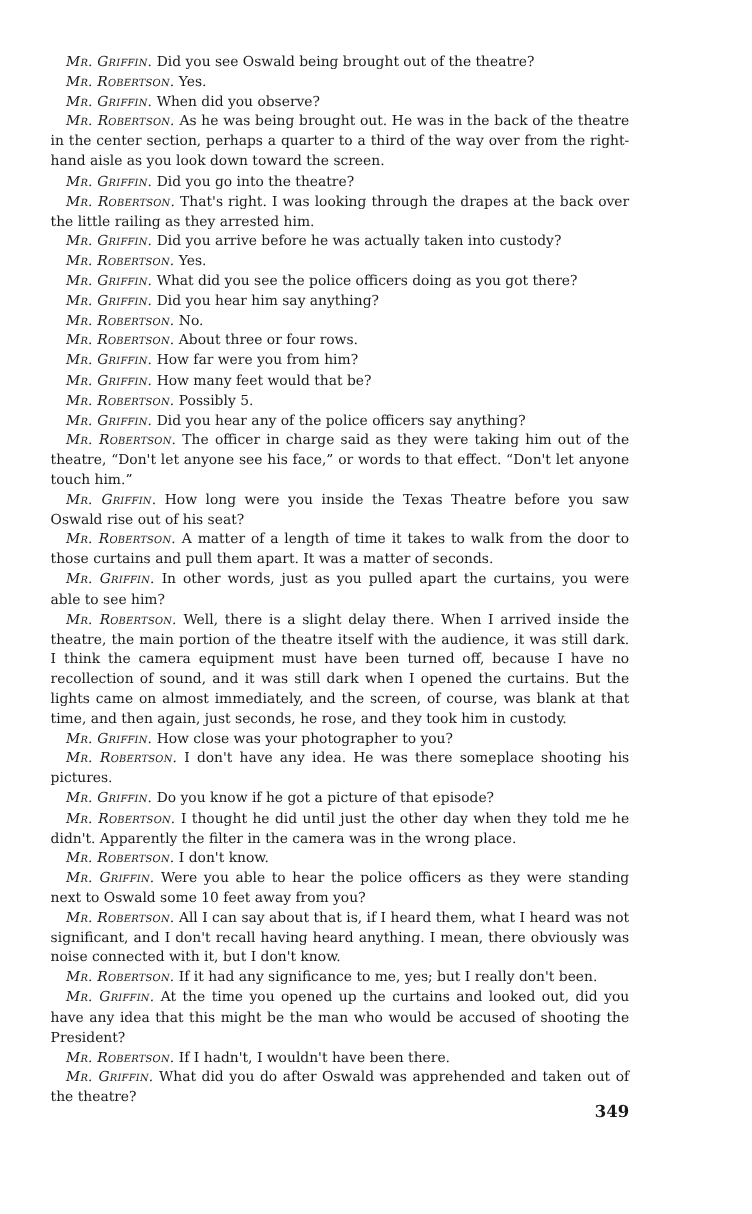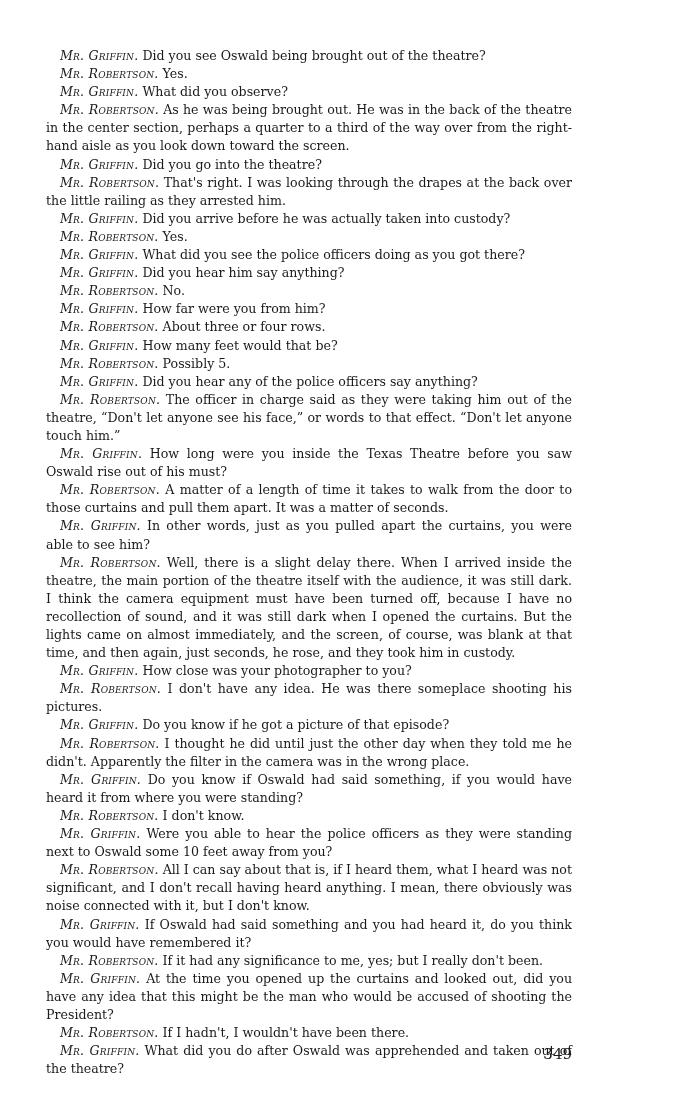--- a/index.html
+++ b/index.html
@@ -9,55 +9,53 @@
     font-family: "DejaVu Serif", "Liberation Serif", serif;
     font-size: 12.6px; line-height: 18.1px; color: #1a1a1a;
     text-align: justify;
   }
   .para { margin: 0; text-indent: 14px; }
   .speaker { font-variant: small-caps; letter-spacing: 0.2px; font-style: italic; }
   .page-number {
     position: absolute; left: 480px; top: 1001px; width: 92px;
     text-align: right;
     font-family: "DejaVu Serif", "Liberation Serif", serif;
-    font-size: 15px; font-weight: normal; color: #1a1a1a; margin-top: 44px;
+    font-size: 15px; font-weight: bold; color: #1a1a1a;
   }
 </style>
 </head>
 <body>
 
 <div class="page" id="transcript">
     <p class="para"><span class="speaker">Mr. Griffin.</span> <span>Did you see Oswald being brought out of the theatre?</span></p>
     <p class="para"><span class="speaker">Mr. Robertson.</span> <span>Yes.</span></p>
-    <p class="para"><span class="speaker">Mr. Griffin.</span> <span>What did you observe?</span></p>
+    <p class="para"><span class="speaker">Mr. Griffin.</span> <span>When did you observe?</span></p>
     <p class="para"><span class="speaker">Mr. Robertson.</span> <span>As he was being brought out.  He was in the back of the theatre in the center section, perhaps a quarter to a third of the way over from the right-hand aisle as you look down toward the screen.</span></p>
     <p class="para"><span class="speaker">Mr. Griffin.</span> <span>Did you go into the theatre?</span></p>
     <p class="para"><span class="speaker">Mr. Robertson.</span> <span>That's right.  I was looking through the drapes at the back over the little railing as they arrested him.</span></p>
     <p class="para"><span class="speaker">Mr. Griffin.</span> <span>Did you arrive before he was actually taken into custody?</span></p>
     <p class="para"><span class="speaker">Mr. Robertson.</span> <span>Yes.</span></p>
     <p class="para"><span class="speaker">Mr. Griffin.</span> <span>What did you see the police officers doing as you got there?</span></p>
     <p class="para"><span class="speaker">Mr. Griffin.</span> <span>Did you hear him say anything?</span></p>
     <p class="para"><span class="speaker">Mr. Robertson.</span> <span>No.</span></p>
+    <p class="para"><span class="speaker">Mr. Robertson.</span> <span>About three or four rows.</span></p>
     <p class="para"><span class="speaker">Mr. Griffin.</span> <span>How far were you from him?</span></p>
-    <p class="para"><span class="speaker">Mr. Robertson.</span> <span>About three or four rows.</span></p>
     <p class="para"><span class="speaker">Mr. Griffin.</span> <span>How many feet would that be?</span></p>
     <p class="para"><span class="speaker">Mr. Robertson.</span> <span>Possibly 5.</span></p>
     <p class="para"><span class="speaker">Mr. Griffin.</span> <span>Did you hear any of the police officers say anything?</span></p>
     <p class="para"><span class="speaker">Mr. Robertson.</span> <span>The officer in charge said as they were taking him out of the theatre, “Don't let anyone see his face,” or words to that effect.  “Don't let anyone touch him.”</span></p>
-    <p class="para"><span class="speaker">Mr. Griffin.</span> <span>How long were you inside the Texas Theatre before you saw Oswald rise out of his must?</span></p>
+    <p class="para"><span class="speaker">Mr. Griffin.</span> <span>How long were you inside the Texas Theatre before you saw Oswald rise out of his seat?</span></p>
     <p class="para"><span class="speaker">Mr. Robertson.</span> <span>A matter of a length of time it takes to walk from the door to those curtains and pull them apart.  It was a matter of seconds.</span></p>
     <p class="para"><span class="speaker">Mr. Griffin.</span> <span>In other words, just as you pulled apart the curtains, you were able to see him?</span></p>
     <p class="para"><span class="speaker">Mr. Robertson.</span> <span>Well, there is a slight delay there.  When I arrived inside the theatre, the main portion of the theatre itself with the audience, it was still dark.  I think the camera equipment must have been turned off, because I have no recollection of sound, and it was still dark when I opened the curtains.  But the lights came on almost immediately, and the screen, of course, was blank at that time, and then again, just seconds, he rose, and they took him in custody.</span></p>
     <p class="para"><span class="speaker">Mr. Griffin.</span> <span>How close was your photographer to you?</span></p>
     <p class="para"><span class="speaker">Mr. Robertson.</span> <span>I don't have any idea.  He was there someplace shooting his pictures.</span></p>
     <p class="para"><span class="speaker">Mr. Griffin.</span> <span>Do you know if he got a picture of that episode?</span></p>
     <p class="para"><span class="speaker">Mr. Robertson.</span> <span>I thought he did until just the other day when they told me he didn't.  Apparently the filter in the camera was in the wrong place.</span></p>
-    <p class="para"><span class="speaker">Mr. Griffin.</span> <span>Do you know if Oswald had said something, if you would have heard it from where you were standing?</span></p>
     <p class="para"><span class="speaker">Mr. Robertson.</span> <span>I don't know.</span></p>
     <p class="para"><span class="speaker">Mr. Griffin.</span> <span>Were you able to hear the police officers as they were standing next to Oswald some 10 feet away from you?</span></p>
     <p class="para"><span class="speaker">Mr. Robertson.</span> <span>All I can say about that is, if I heard them, what I heard was not significant, and I don't recall having heard anything.  I mean, there obviously was noise connected with it, but I don't know.</span></p>
-    <p class="para"><span class="speaker">Mr. Griffin.</span> <span>If Oswald had said something and you had heard it, do you think you would have remembered it?</span></p>
     <p class="para"><span class="speaker">Mr. Robertson.</span> <span>If it had any significance to me, yes; but I really don't been.</span></p>
     <p class="para"><span class="speaker">Mr. Griffin.</span> <span>At the time you opened up the curtains and looked out, did you have any idea that this might be the man who would be accused of shooting the President?</span></p>
     <p class="para"><span class="speaker">Mr. Robertson.</span> <span>If I hadn't, I wouldn't have been there.</span></p>
     <p class="para"><span class="speaker">Mr. Griffin.</span> <span>What did you do after Oswald was apprehended and taken out of the theatre?</span></p>
   </div>
 <div class="page-number">349</div>
 
 </body></html>

